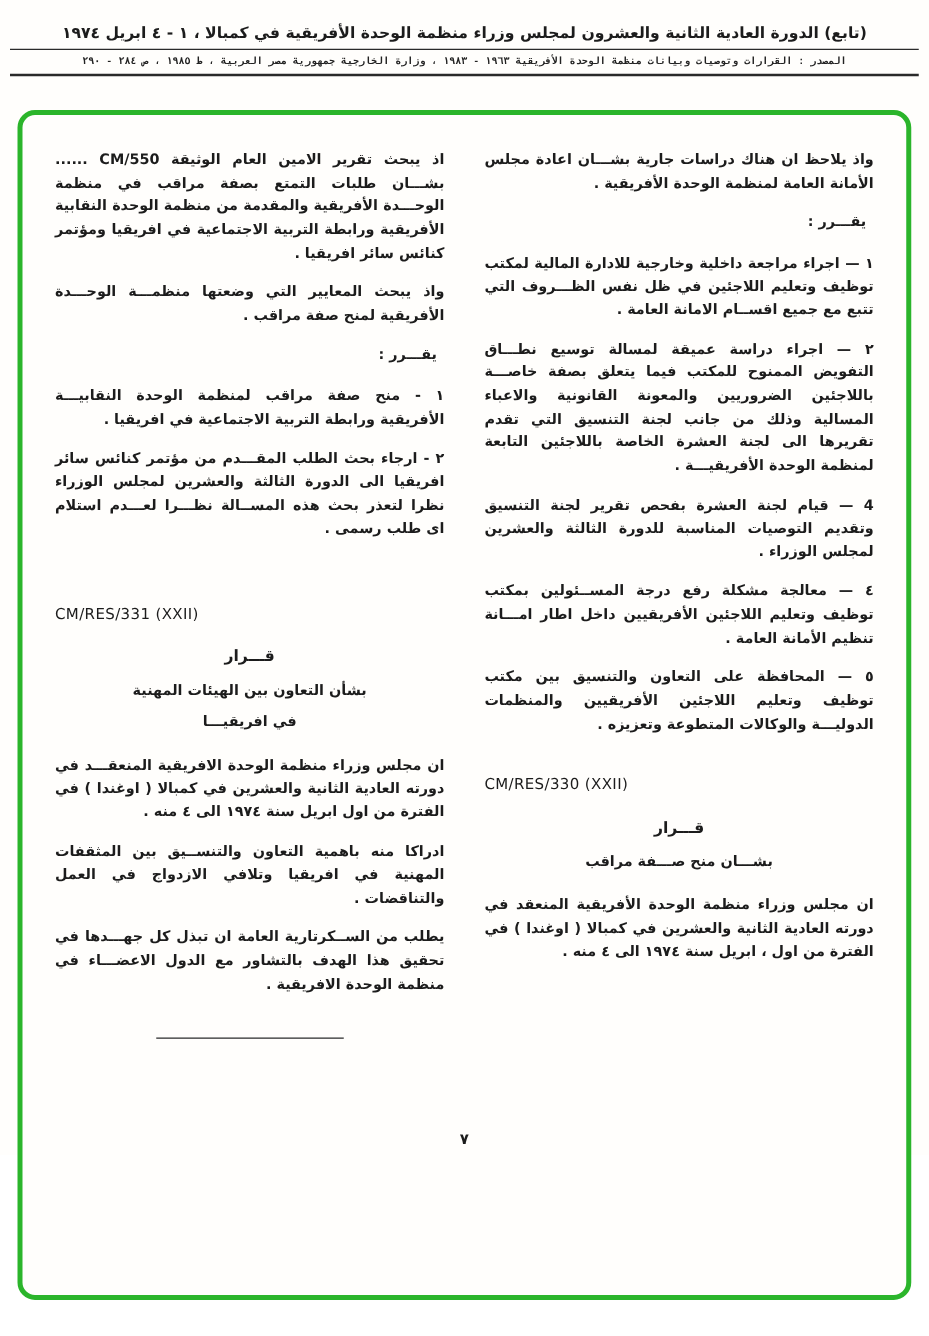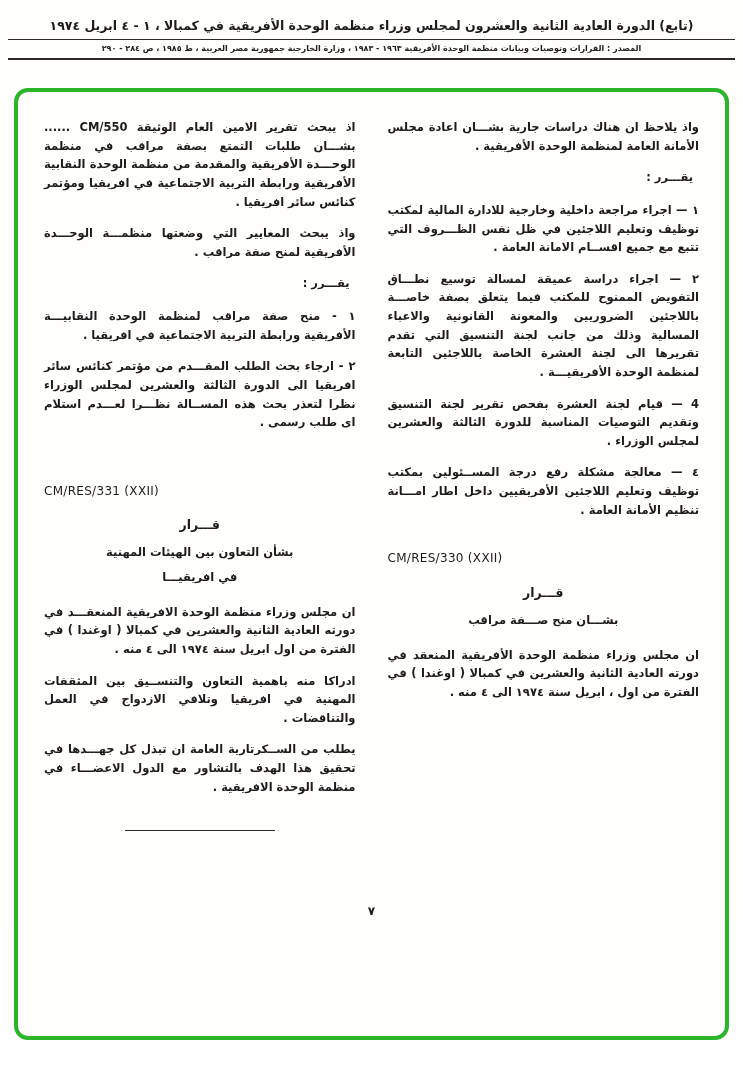--- a/index.html
+++ b/index.html
@@ -10,21 +10,21 @@
     color:#1c1c1c;
     position:relative;
     overflow:hidden;
   }
   .page { position:relative; width:743px; height:924px; background:#fffefc; }
 
   
   .header { padding-top:18px; direction:rtl; text-align:center; }
   .header-title { font-size:12.5px; font-weight:bold; letter-spacing:0; padding:0 14px; }
   .rule-thin  { border:none; border-top:1.5px solid #2a2a2a; margin:6px 8px 0 8px; }
-  .source-line { direction:rtl; text-align:center; font-size:8px; font-weight:bold; margin-top:4px; padding:0 12px; color:#222; }
+  .source-line { direction:rtl; text-align:center; font-size:8px; font-weight:bold; margin-top:4px; padding:0 12px; color:#222;font-family:Liberation Mono, monospace; }
   .rule-thick { border:none; border-top:2px solid #2a2a2a; margin:5px 8px 0 8px; }
 
   
   .content-box {
     position:absolute; left:14px; top:88px;
     width:715px; height:952px;
     border:4px solid #2bb52b;
     border-radius:14px;
     background:#fffefc;
     padding:26px 26px 20px 26px;
@@ -74,20 +74,21 @@
   <div class="content-box">
     <div class="columns">
 
       <div class="col">
         <p class="para">واذ يلاحظ ان هناك دراسات جارية بشـــان اعادة مجلس الأمانة العامة لمنظمة الوحدة الأفريقية .</p>
         <p class="decides">يقـــرر :</p>
         <p class="item">١ — اجراء مراجعة داخلية وخارجية للادارة المالية لمكتب توظيف وتعليم اللاجئين في ظل نفس الظـــروف التي تتبع مع جميع اقســام الامانة العامة .</p>
         <p class="item">٢ — اجراء دراسة عميقة لمسالة توسيع نطـــاق التفويض الممنوح للمكتب فيما يتعلق بصفة خاصـــة باللاجئين الضروريين والمعونة القانونية والاعباء المسالية وذلك من جانب لجنة التنسيق التي تقدم تقريرها الى لجنة العشرة الخاصة باللاجئين التابعة لمنظمة الوحدة الأفريقيـــة .</p>
         <p class="item">4 — قيام لجنة العشرة بفحص تقرير لجنة التنسيق وتقديم التوصيات المناسبة للدورة الثالثة والعشرين لمجلس الوزراء .</p>
         <p class="item">٤ — معالجة مشكلة رفع درجة المســئولين بمكتب توظيف وتعليم اللاجئين الأفريقيين داخل اطار امـــانة تنظيم الأمانة العامة .</p>
+        <p class="item">٥ — المحافظة على التعاون والتنسيق بين مكتب توظيف وتعليم اللاجئين الأفريقيين والمنظمات الدوليـــة والوكالات المتطوعة وتعزيزه .</p>
         <p class="docref">CM/RES/330 (XXII)</p>
         <p class="res-title">قـــرار</p>
         <p class="res-subtitle res-subtitle--last">بشـــان منح صـــفة مراقب</p>
         <p class="para after-title-gap">ان مجلس وزراء منظمة الوحدة الأفريقية المنعقد في دورته العادية الثانية والعشرين في كمبالا ( اوغندا ) في الفترة من اول ، ابريل سنة ١٩٧٤ الى ٤ منه .</p>
       </div>
 
       <div class="col">
         <p class="para">اذ يبحث تقرير الامين العام الوثيقة CM/550 ...... بشـــان طلبات التمتع بصفة مراقب في منظمة الوحـــدة الأفريقية والمقدمة من منظمة الوحدة النقابية الأفريقية ورابطة التربية الاجتماعية في افريقيا ومؤتمر كنائس سائر افريقيا .</p>
         <p class="para">واذ يبحث المعايير التي وضعتها منظمـــة الوحـــدة الأفريقية لمنح صفة مراقب .</p>
         <p class="decides">يقـــرر :</p>

